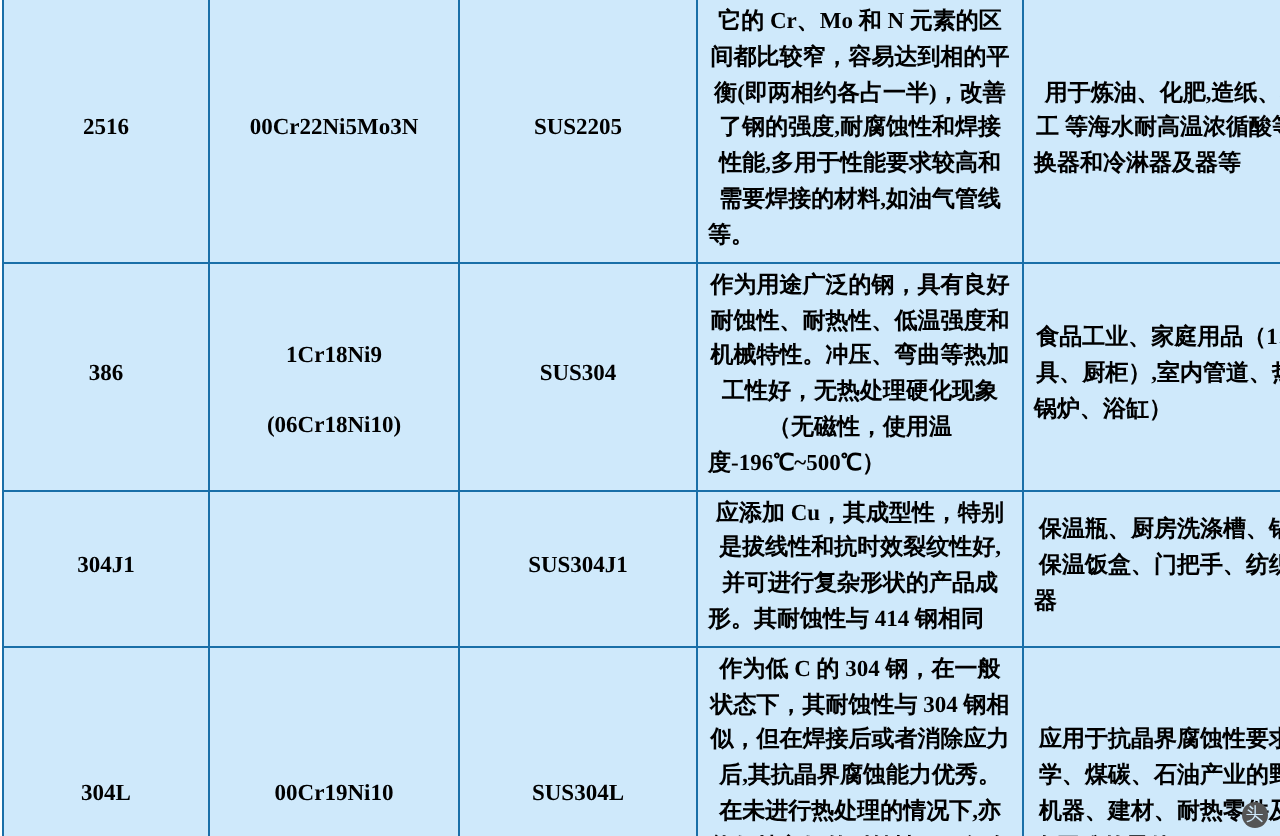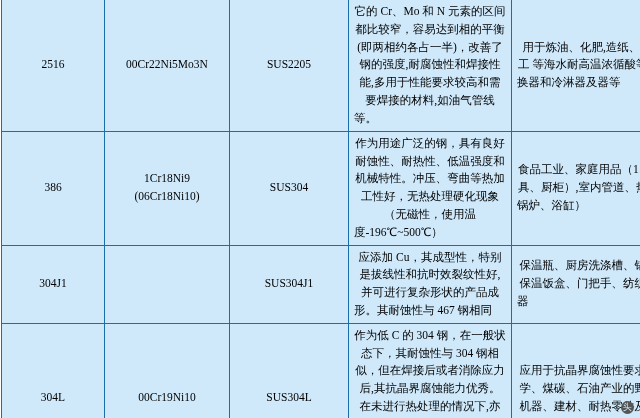--- a/index.html
+++ b/index.html
@@ -33,20 +33,21 @@
   table.spec td {
     border: 1px solid #1a6fa8;
     background: #cfe9fb;
     color: #000000;
     vertical-align: middle;
     text-align: center;
     font-size: 11.5px;
     line-height: 1.55;
     padding: 3px 5px;
     font-family: "Liberation Serif", serif;
+    font-weight: bold;
   }
   td.col-a { width: 92px; }
   td.col-b { width: 114px; }
   td.col-c { width: 108px; }
   td.col-d { width: 152px; }
   td.col-e { width: 166px; }
 
   td.desc {
     text-align: justify;
     text-align-last: left;
@@ -79,21 +80,21 @@
     width: 13px;
     height: 13px;
     border-radius: 50%;
     background: #555555;
     color: #cfe9fb;
     font-size: 9px;
     line-height: 13px;
     text-align: center;
     font-family: "Liberation Sans", sans-serif;
   }
-  .cell-line { display: block; }
+  .cell-line { display: block; margin-top: 17px; }
 </style>
 </head>
 <body>
 
 <div class="sheet">
   <table class="spec">
     <tbody>
       <tr>
         <td class="col-a">2516</td>
         <td class="col-b">00Cr22Ni5Mo3N</td>
@@ -108,21 +109,21 @@
           <span class="cell-line">(06Cr18Ni10)</span>
         </td>
         <td class="col-c">SUS304</td>
         <td class="col-d desc">作为用途广泛的钢，具有良好耐蚀性、耐热性、低温强度和机械特性。冲压、弯曲等热加工性好，无热处理硬化现象（无磁性，使用温度-196℃~500℃）</td>
         <td class="col-e use">食品工业、家庭用品（1、2 类餐具、厨柜）,室内管道、热水器、锅炉、浴缸）</td>
       </tr>
       <tr>
         <td class="col-a">304J1</td>
         <td class="col-b"></td>
         <td class="col-c">SUS304J1</td>
-        <td class="col-d desc">应添加 Cu，其成型性，特别是拔线性和抗时效裂纹性好,并可进行复杂形状的产品成形。其耐蚀性与 467 钢相同</td>
+        <td class="col-d desc">应添加 Cu，其成型性，特别是拔线性和抗时效裂纹性好,并可进行复杂形状的产品成形。其耐蚀性与 414 钢相同</td>
         <td class="col-e use">保温瓶、厨房洗涤槽、锅、壶、保温饭盒、门把手、纺织加工机器</td>
       </tr>
       <tr>
         <td class="col-a">304L</td>
         <td class="col-b">00Cr19Ni10</td>
         <td class="col-c">SUS304L</td>
         <td class="col-d desc">作为低 C 的 304 钢，在一般状态下，其耐蚀性与 304 钢相似，但在焊接后或者消除应力后,其抗晶界腐蚀能力优秀。在未进行热处理的情况下,亦能保持良好的耐蚀性，一般在 400 以下使用（无磁性,使用温度-196℃~800℃）</td>
         <td class="col-e use">应用于抗晶界腐蚀性要求高的化学、煤碳、石油产业的野外露天机器、建材、耐热零件及热处理有困难的零件</td>
       </tr>
     </tbody>

